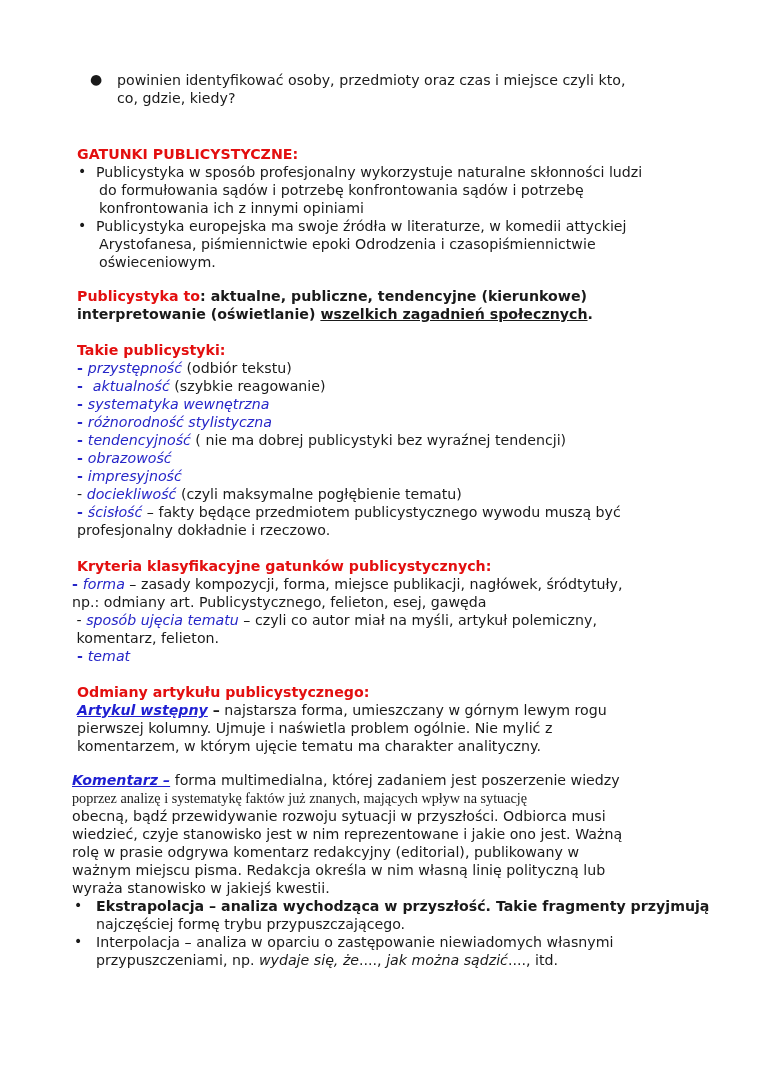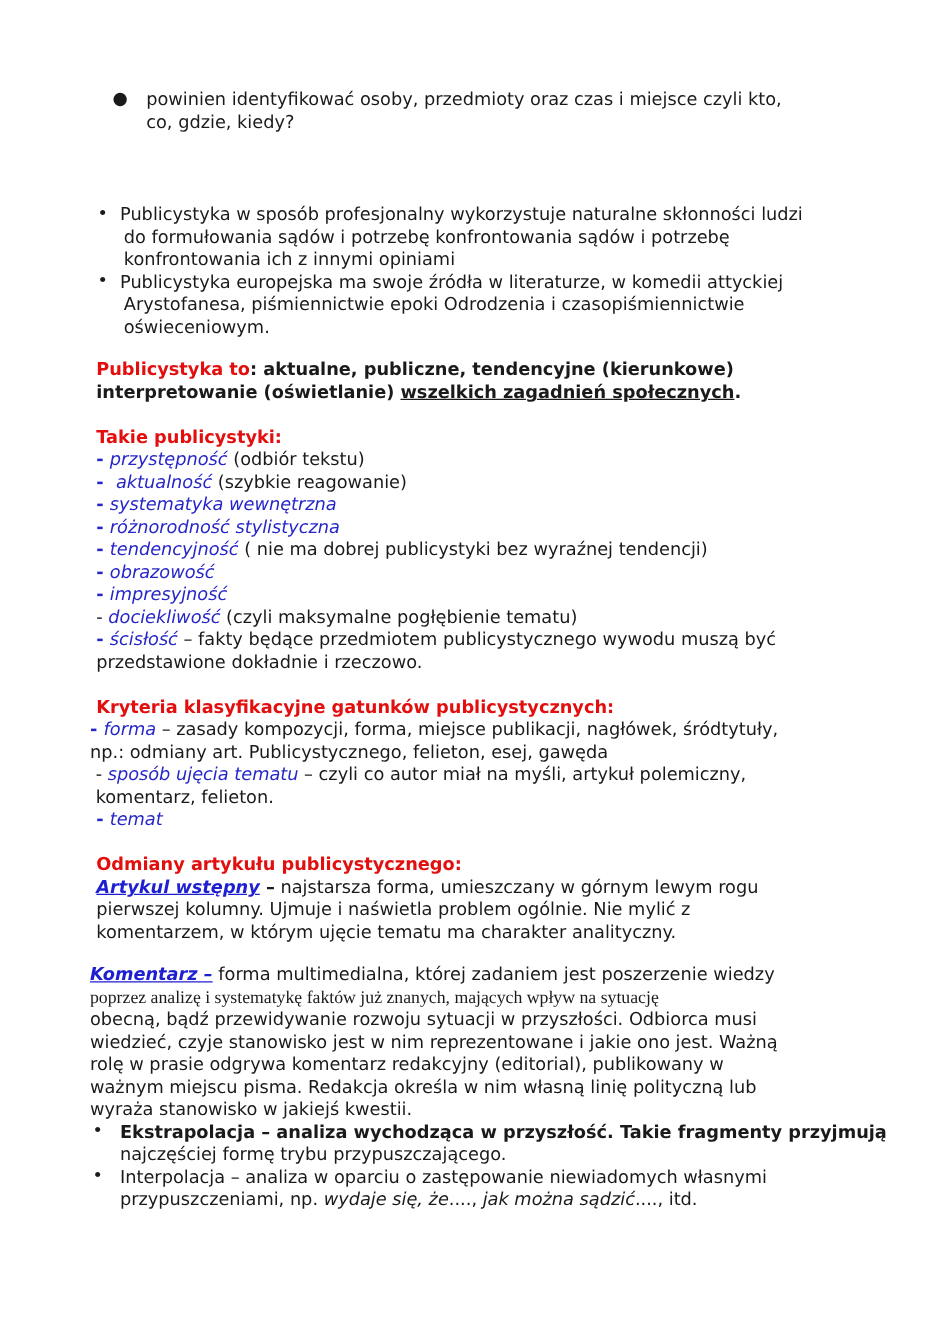--- a/index.html
+++ b/index.html
@@ -21,20 +21,21 @@
   </style>
 </head>
 <body>
 
 <div class="page">
 
   <span class="bullet-dot" style="left:90px; top:71px;">●</span>
   <div class="blk" style="left:117px; top:71px;">powinien identyfikować osoby, przedmioty oraz czas i miejsce czyli kto,</div>
   <div class="blk" style="left:117px; top:89px;">co, gdzie, kiedy?</div>
 
+  <div class="blk red" style="left:77px; top:145px;">GATUNKI PUBLICYSTYCZNE:</div>
   <span class="bullet-dot" style="left:78px; top:163px;">•</span>
   <div class="blk" style="left:96px; top:163px;">Publicystyka w sposób profesjonalny wykorzystuje naturalne skłonności ludzi</div>
   <div class="blk" style="left:99px; top:181px;">do formułowania sądów i potrzebę konfrontowania sądów i potrzebę</div>
   <div class="blk" style="left:99px; top:199px;">konfrontowania ich z innymi opiniami</div>
   <span class="bullet-dot" style="left:78px; top:217px;">•</span>
   <div class="blk" style="left:96px; top:217px;">Publicystyka europejska ma swoje źródła w literaturze, w komedii attyckiej</div>
   <div class="blk" style="left:99px; top:235px;">Arystofanesa, piśmiennictwie epoki Odrodzenia i czasopiśmiennictwie</div>
   <div class="blk" style="left:99px; top:253px;">oświeceniowym.</div>
 
   <div class="blk bd" style="left:77px; top:287px;">
@@ -47,21 +48,21 @@
   <div class="blk red" style="left:77px; top:341px;">Takie publicystyki:</div>
   <div class="blk" style="left:77px; top:359px;"><span class="dash-blue">- </span><span class="blue it">przystępność</span><span> (odbiór tekstu)</span></div>
   <div class="blk" style="left:77px; top:377px;"><span class="dash-blue" style="white-space:pre">-  </span><span class="blue it">aktualność</span><span> (szybkie reagowanie)</span></div>
   <div class="blk" style="left:77px; top:395px;"><span class="dash-blue">- </span><span class="blue it">systematyka wewnętrzna</span></div>
   <div class="blk" style="left:77px; top:413px;"><span class="dash-blue">- </span><span class="blue it">różnorodność stylistyczna</span></div>
   <div class="blk" style="left:77px; top:431px;"><span class="dash-blue">- </span><span class="blue it">tendencyjność</span><span> ( nie ma dobrej publicystyki bez wyraźnej tendencji)</span></div>
   <div class="blk" style="left:77px; top:449px;"><span class="dash-blue">- </span><span class="blue it">obrazowość</span></div>
   <div class="blk" style="left:77px; top:467px;"><span class="dash-blue">- </span><span class="blue it">impresyjność</span></div>
   <div class="blk" style="left:77px; top:485px;"><span class="dash-black">- </span><span class="blue it">dociekliwość</span><span> (czyli maksymalne pogłębienie tematu)</span></div>
   <div class="blk" style="left:77px; top:503px;"><span class="dash-blue">- </span><span class="blue it">ścisłość</span><span> – fakty będące przedmiotem publicystycznego wywodu muszą być</span></div>
-  <div class="blk" style="left:77px; top:521px;">przedstawione dokładnie i rzeczowo.</div>
+  <div class="blk" style="left:77px; top:521px;">profesjonalny dokładnie i rzeczowo.</div>
 
   <div class="blk" style="left:72px; top:575px;"><span class="dash-blue">- </span><span class="blue it">forma</span><span> – zasady kompozycji, forma, miejsce publikacji, nagłówek, śródtytuły,</span></div>
   <div class="blk red" style="left:77px; top:557px;">Kryteria klasyfikacyjne gatunków publicystycznych:</div>
   <div class="blk" style="left:72px; top:593px;">np.: odmiany art. Publicystycznego, felieton, esej, gawęda</div>
   <div class="blk" style="left:72px; top:611px; white-space:pre;"><span class="dash-black"> - </span><span class="blue it">sposób ujęcia tematu</span><span> – czyli co autor miał na myśli, artykuł polemiczny,</span></div>
   <div class="blk" style="left:72px; top:629px; white-space:pre;"> komentarz, felieton.</div>
   <div class="blk" style="left:72px; top:647px; white-space:pre;"><span class="dash-blue"> - </span><span class="blue it">temat</span></div>
 
   <div class="blk red" style="left:77px; top:683px;">Odmiany artykułu publicystycznego:</div>
   <div class="blk" style="left:77px; top:701px;"><span class="bluebd">Artykul wstępny</span><span class="bd"> –</span><span> najstarsza forma, umieszczany w górnym lewym rogu</span></div>

